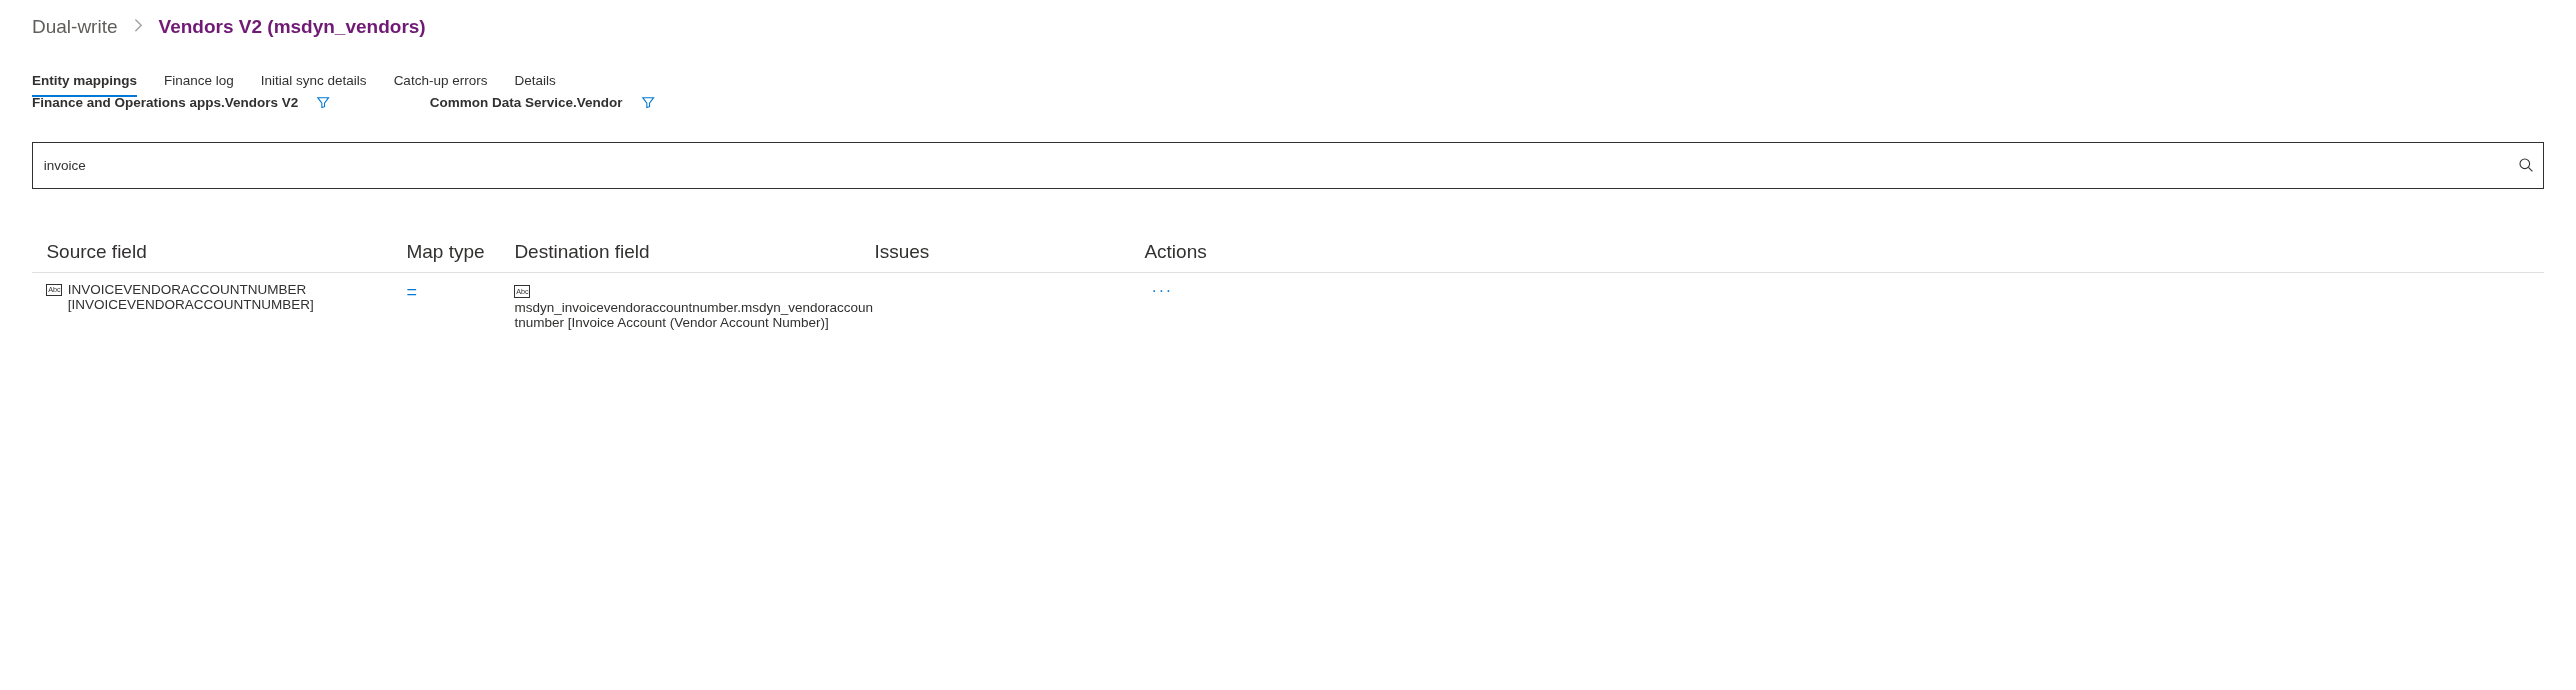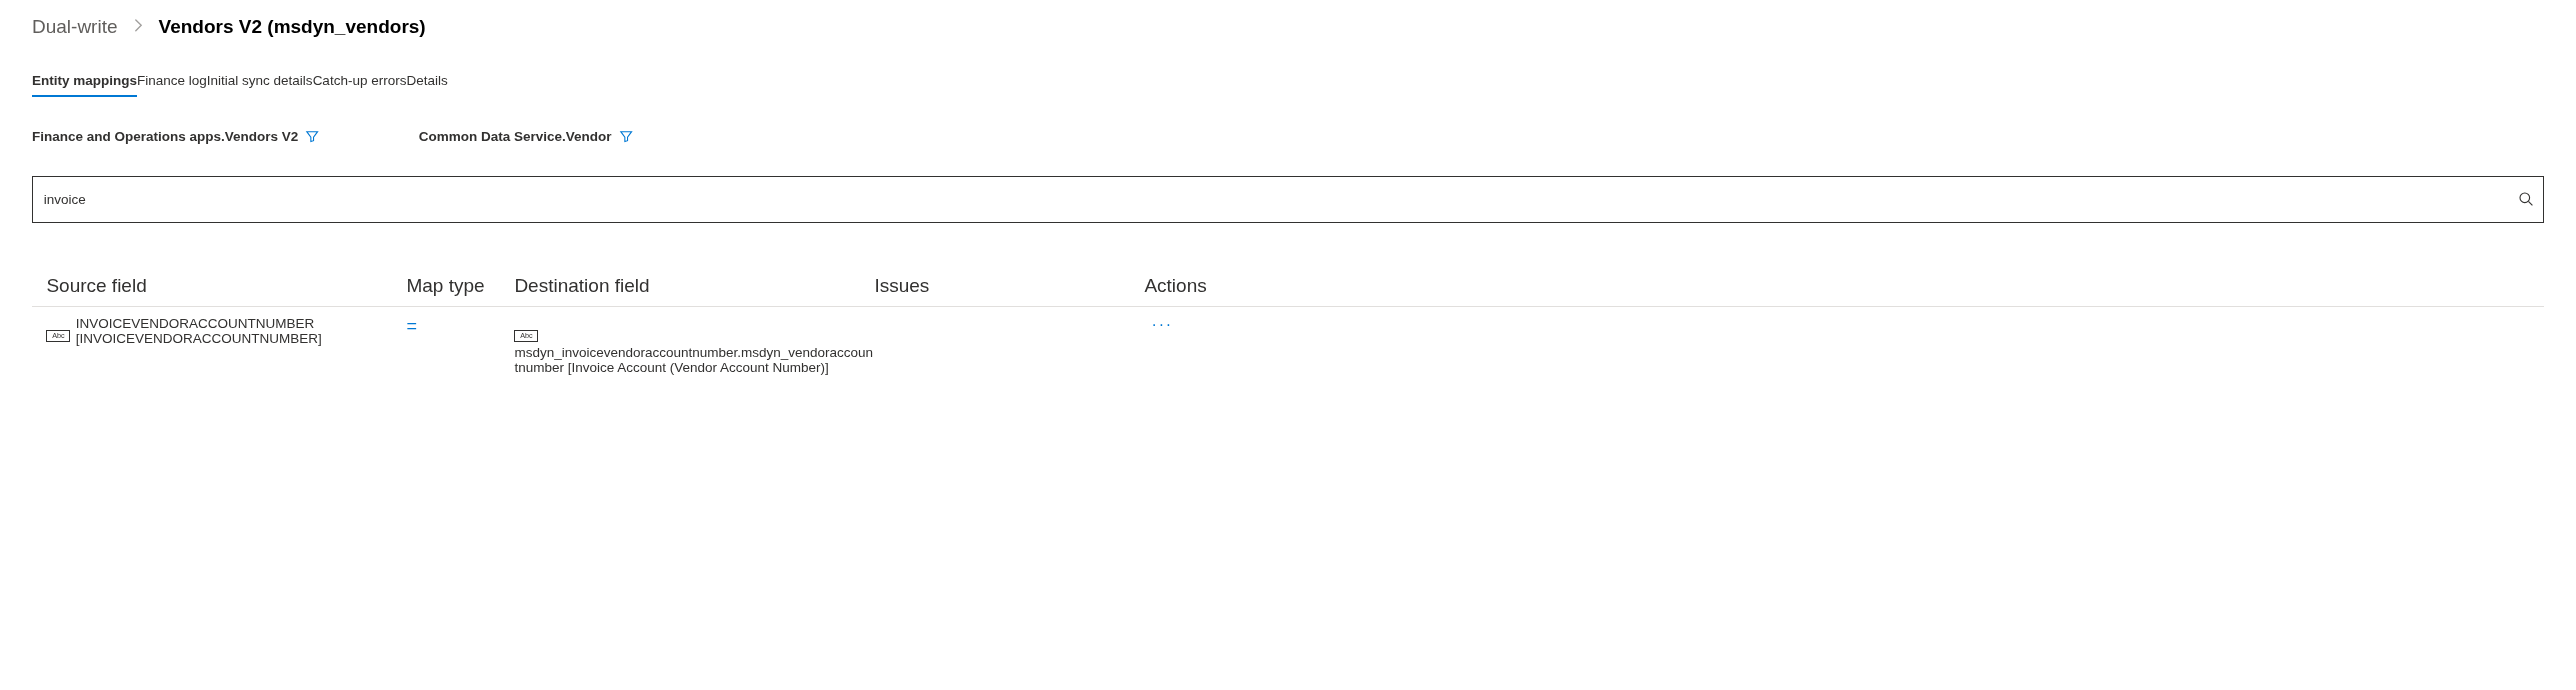--- a/index.html
+++ b/index.html
@@ -11,25 +11,25 @@
     }
     .breadcrumb {
       display: flex;
       align-items: center;
       gap: 16px;
       font-size: 19px;
       margin-bottom: 31px;
     }
     .breadcrumb-link { color: #605e5c; cursor: pointer; }
     .breadcrumb-sep { color: #a19f9d; font-size: 14.4px; }
-    .breadcrumb-current { font-weight: 600; color: #000000; }
+    .breadcrumb-current { font-weight: 600; color: #701a75; }
     .tabs {
       display: flex;
+      gap: 27px;
       border-bottom: 0;
-      margin-bottom: 34px;
     }
     .tab {
       font-size: 13.5px;
       color: #323130;
       padding: 3.6px 0 7.2px 0;
       cursor: pointer;
       position: relative;
     }
     .tab.active { font-weight: 600; }
     .tab.active::after {
@@ -42,21 +42,21 @@
     .filters {
       display: flex;
       gap: 99px;
       margin-bottom: 32px;
       font-size: 13.5px;
     }
     .filter-label {
       font-weight: 600;
       display: inline-flex;
       align-items: center;
-      gap: 7px;
+      gap: 18px;
     }
     .filter-icon { color: #0078d4; width: 14.4px; height: 14.4px; }
     .search-wrap {
       display: flex;
       align-items: center;
       border: 0.9px solid #323130;
       padding: 0 9px;
       margin-bottom: 52px;
       height: 47px;
     }
@@ -82,27 +82,27 @@
     .table-row {
       display: grid;
       grid-template-columns: 360px 108px 360px 270px 135px;
       gap: 0;
       padding: 9px 14.4px 7.2px 14.4px;
       font-size: 13.5px;
       align-items: start;
     }
     .field-cell { display: flex; align-items: flex-start; gap: 5.4px; }
     .abc-icon {
-      width: 24px; height: 12.6px;
+      width: 16px; height: 12.6px;
       border: 0.9px solid #323130;
       font-size: 7.2px;
       display: inline-flex;
       align-items: center;
       justify-content: center;
-      margin-top: 14px;
+      margin-top: 2px;
       flex-shrink: 0;
       line-height: 1;
       padding-top: 0;
     }
     .dest-col .abc-icon { margin-bottom: 2.7px; }
     .maptype-eq { color: #0078d4; font-size: 18px; padding-top: 0; }
     .actions-dots {
       color: #0078d4;
       font-size: 16px;
       letter-spacing: 1.8px;

